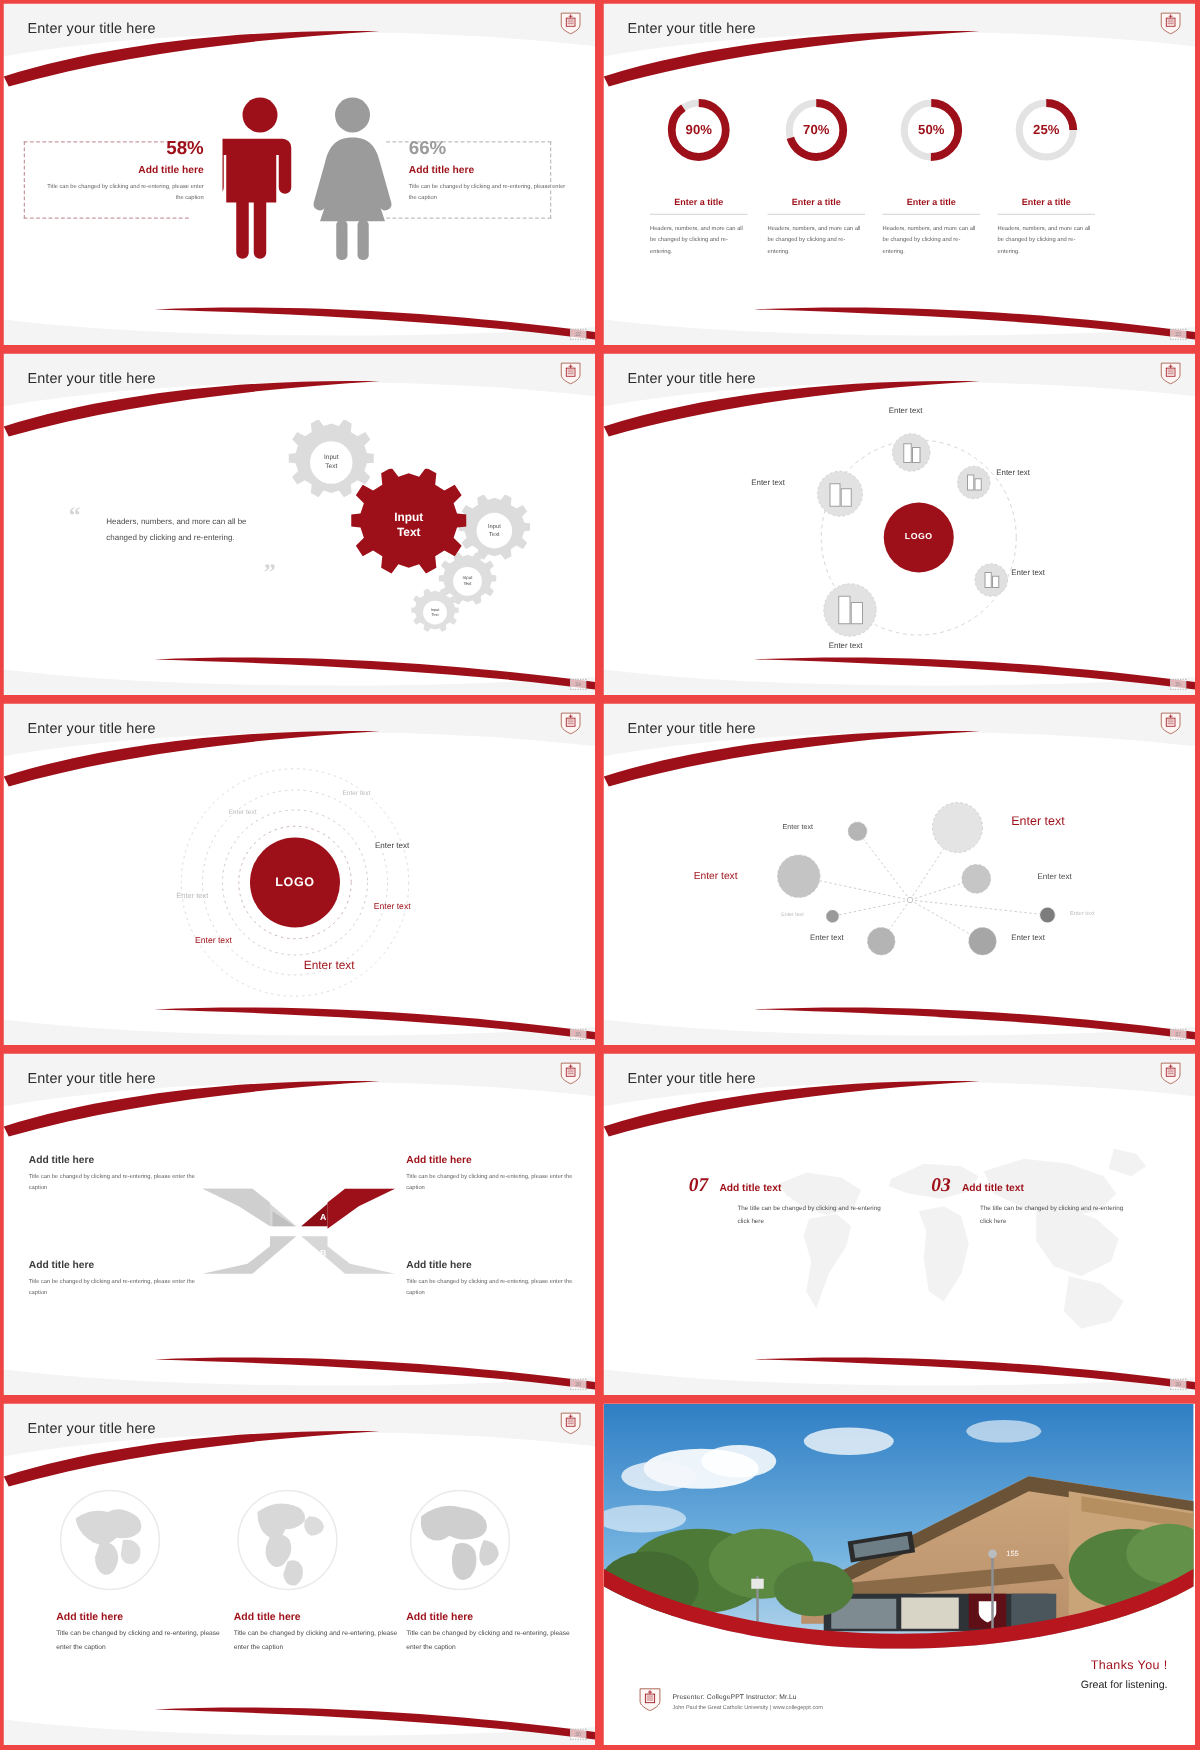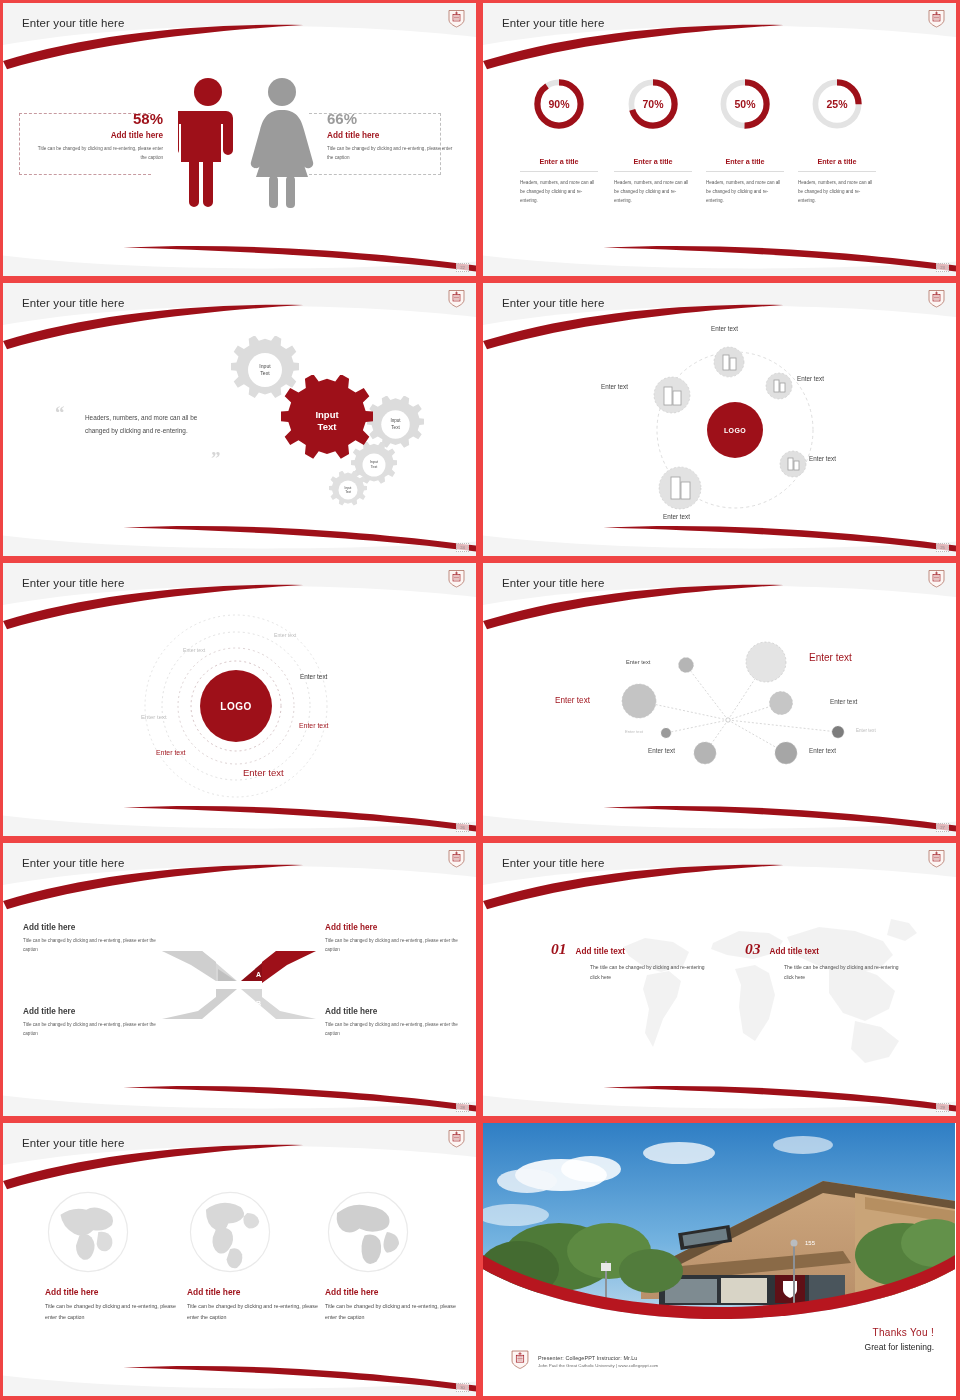--- a/index.html
+++ b/index.html
@@ -541,21 +541,21 @@
             <path d="M132,56 l20,-4 14,8 6,22 -6,24 -14,22 -12,-8 -4,-26 2,-22 z"></path>
             <path d="M184,24 l32,-10 36,4 28,10 10,14 -14,14 -28,4 -30,-6 -26,-12 z"></path>
             <path d="M226,56 l26,-2 22,8 18,16 -6,18 -24,12 -22,-8 -14,-20 z"></path>
             <path d="M252,108 l26,6 18,14 -10,16 -24,6 -14,-14 z"></path>
             <path d="M288,6 l18,4 8,10 -12,8 -18,-6 z"></path>
           </g>
         </svg>
 
         <div style="position:absolute;left:68px;top:98px;width:160px;">
           <div style="display:flex;align-items:baseline;gap:9px;">
-            <span class="bignum">01</span>
+            <span class="bignum">07</span>
             <span class="addtext">Add title text</span>
           </div>
           <div class="s8cap" style="margin-left:39px;">The title can be changed by clicking and re-entering click here</div>
         </div>
 
         <div style="position:absolute;left:262px;top:98px;width:160px;">
           <div style="display:flex;align-items:baseline;gap:9px;">
             <span class="bignum">03</span>
             <span class="addtext">Add title text</span>
           </div>

